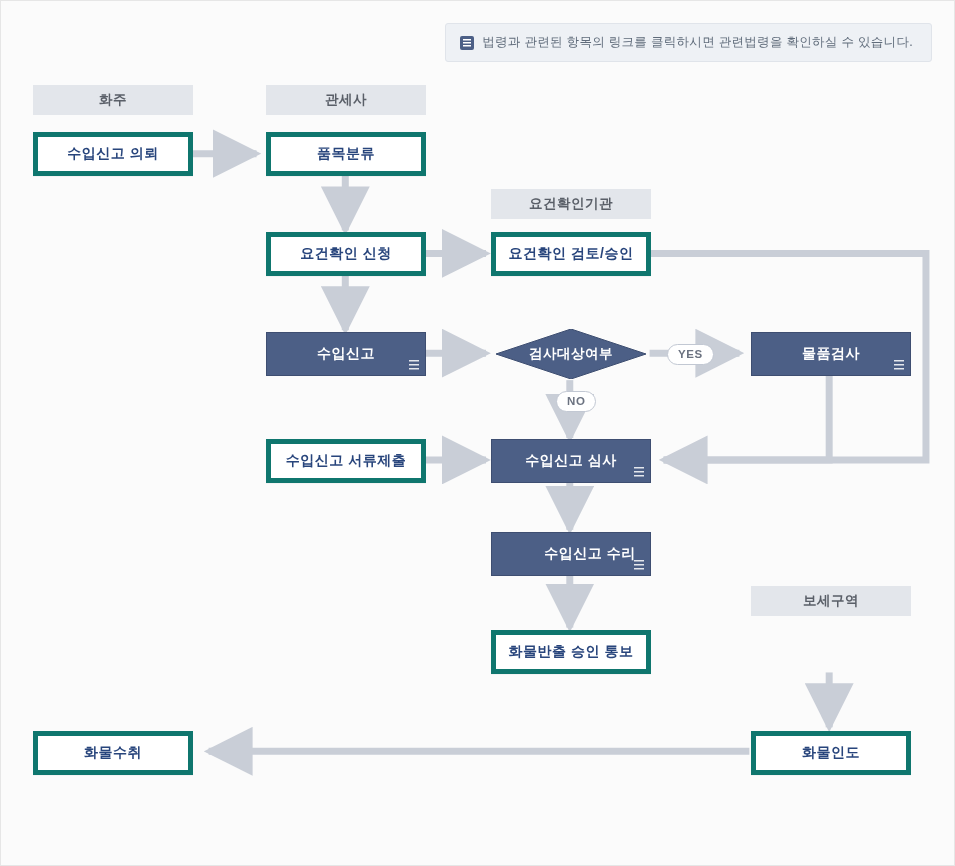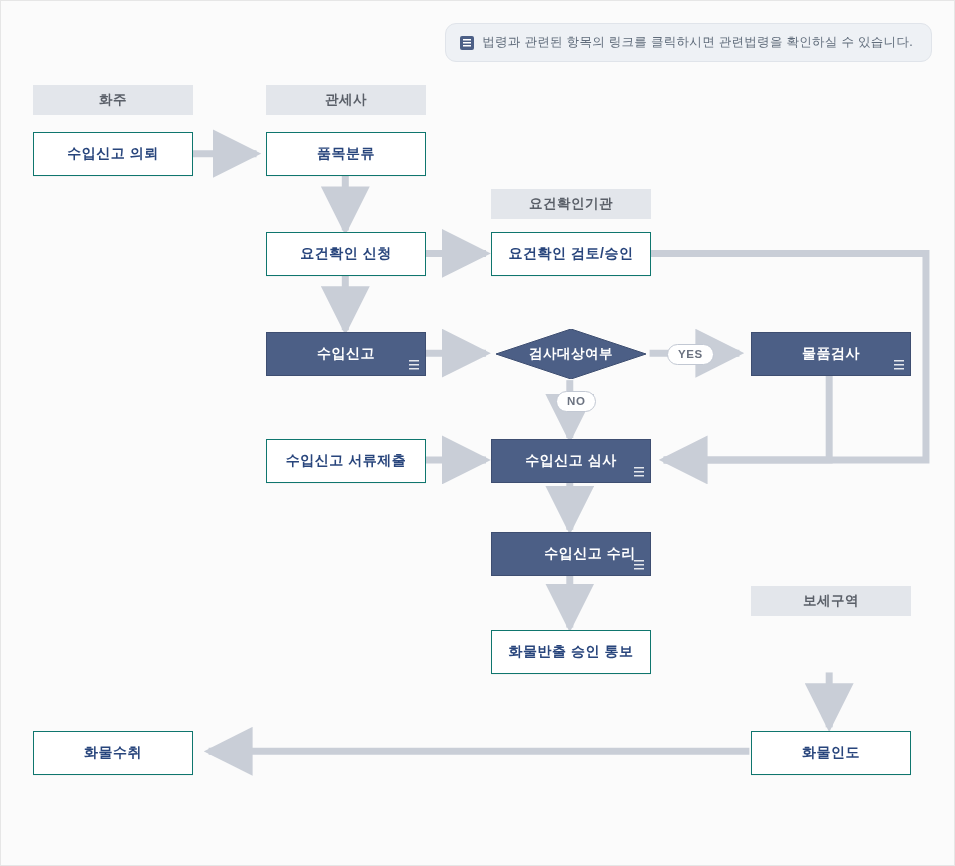--- a/index.html
+++ b/index.html
@@ -24,21 +24,21 @@
     height: 100%;
     pointer-events: none;
   }
 
   .notice {
     position: absolute;
     right: 22px;
     top: 22px;
     background: #eef1f5;
     border: 1px solid #e0e4ea;
-    border-radius: 11px;
+    border-radius: 3px;
     padding: 10px 18px 10px 14px;
     display: flex;
     align-items: center;
     gap: 8px;
     font-size: 12.5px;
     color: #5f6b7a;
     letter-spacing: 0.3px;
   }
   .notice .bullet-icon {
     width: 14px; height: 14px;
@@ -74,21 +74,21 @@
   .header-box {
     background: #e3e6eb;
     color: #5a5f68;
     width: 160px;
     height: 30px;
     font-weight: 600;
     font-size: 13.5px;
   }
   .white-box {
     background: #ffffff;
-    border: 1px solid #0f766e;
+    border: 5px solid #0f766e;
     color: #28457c;
     width: 160px;
     height: 44px;
     box-shadow: 0 1px 0 rgba(0,0,0,0.03);
   }
   .blue-box {
     background: #4c5f86;
     color: #ffffff;
     width: 160px;
     height: 44px;

